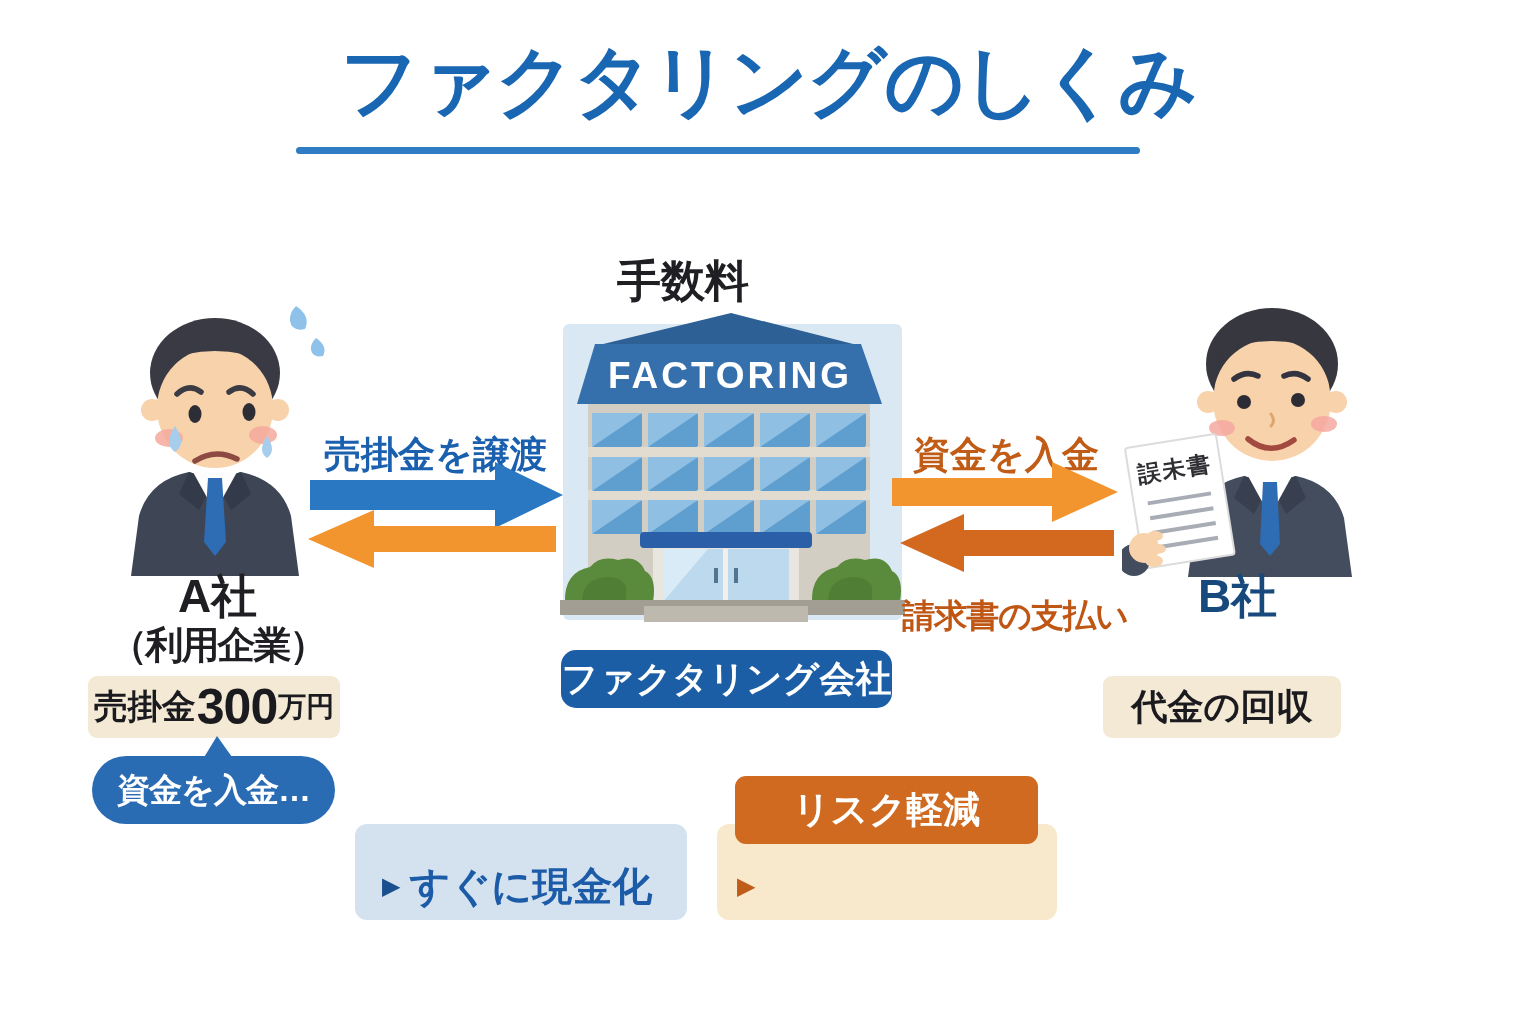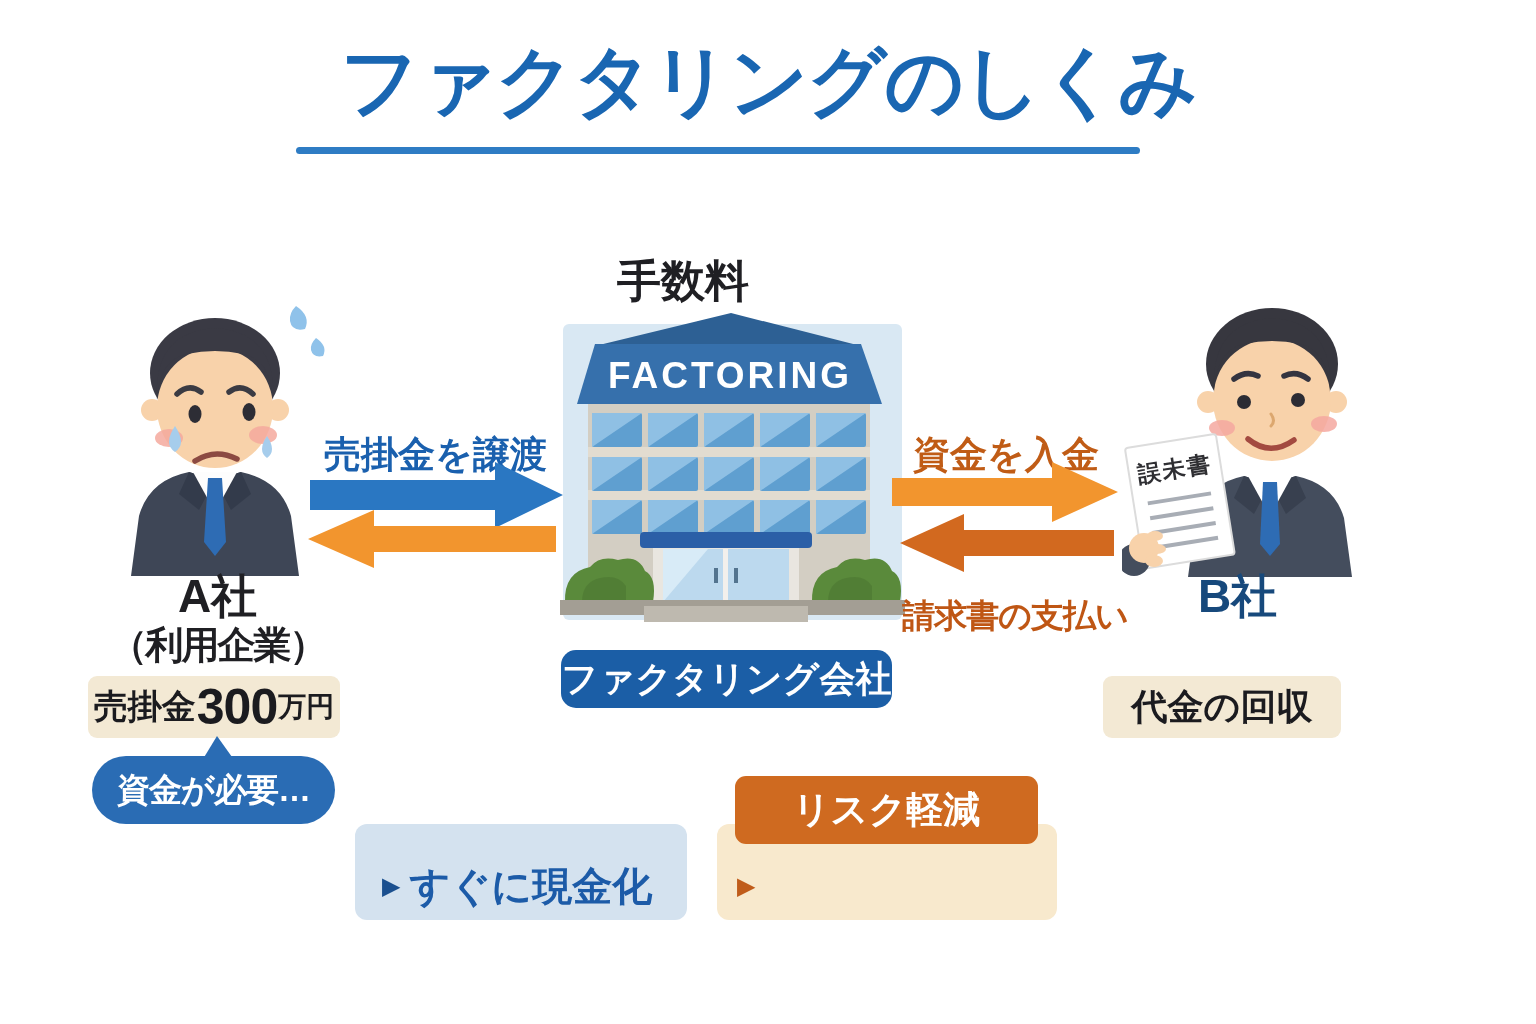--- a/index.html
+++ b/index.html
@@ -221,21 +221,21 @@
   <div class="abs a-name ctr">A社</div>
   <div class="abs a-role ctr">（利用企業）</div>
   <div class="abs beige-box a-receivable">
     <span class="rx-prefix">売掛金</span>
     <span class="rx-amount">300</span>
     <span class="rx-unit">万円</span>
   </div>
   <svg class="abs" style="left:196px;top:736px;" width="45" height="30" viewBox="0 0 45 30">
     <polygon points="21,0 41,28 4,28" style="fill:var(--bubble_blue,#2a6cb4)"></polygon>
   </svg>
-  <div class="abs speech-bubble">資金が必要…</div>
+  <div class="abs speech-bubble">資金を入金…</div>
 
   <svg class="abs" style="left:1122px;top:292px;" width="275" height="285" viewBox="0 0 275 285">
     <ellipse cx="150" cy="72" rx="66" ry="56" fill="#37373f"></ellipse>
     <circle cx="86" cy="110" r="11" fill="#f8d2aa"></circle>
       <circle cx="214" cy="110" r="11" fill="#f8d2aa"></circle>
     <ellipse cx="150" cy="108" rx="59" ry="61" fill="#f8d2aa"></ellipse>
     <path d="M92,100 Q88,30 150,26 Q212,30 208,100 Q206,58 178,52 Q150,46 122,52 Q94,58 92,100 Z" fill="#37373f"></path>
     <path d="M112,87 Q124,78 136,84" stroke="#343440" stroke-width="5.5" fill="none" stroke-linecap="round"></path>
     <path d="M162,84 Q174,78 186,87" stroke="#343440" stroke-width="5.5" fill="none" stroke-linecap="round"></path>
     <circle cx="122" cy="110" r="7" fill="#2c2c34"></circle>

